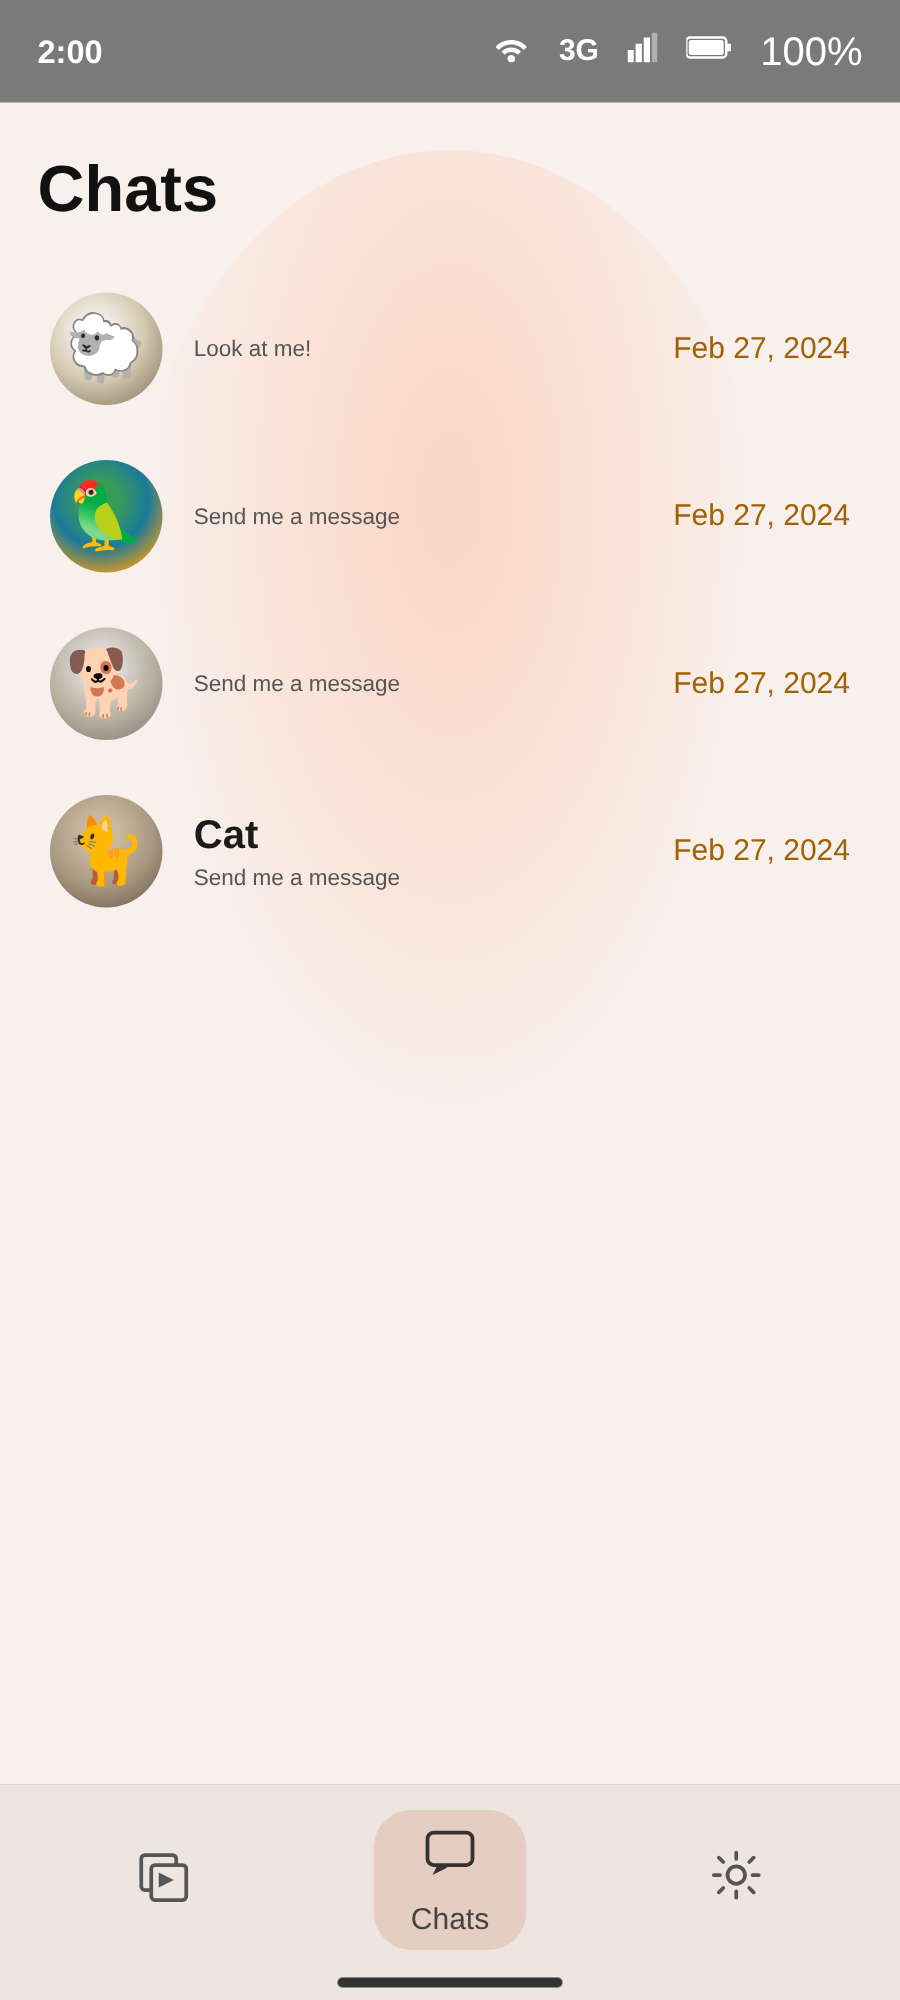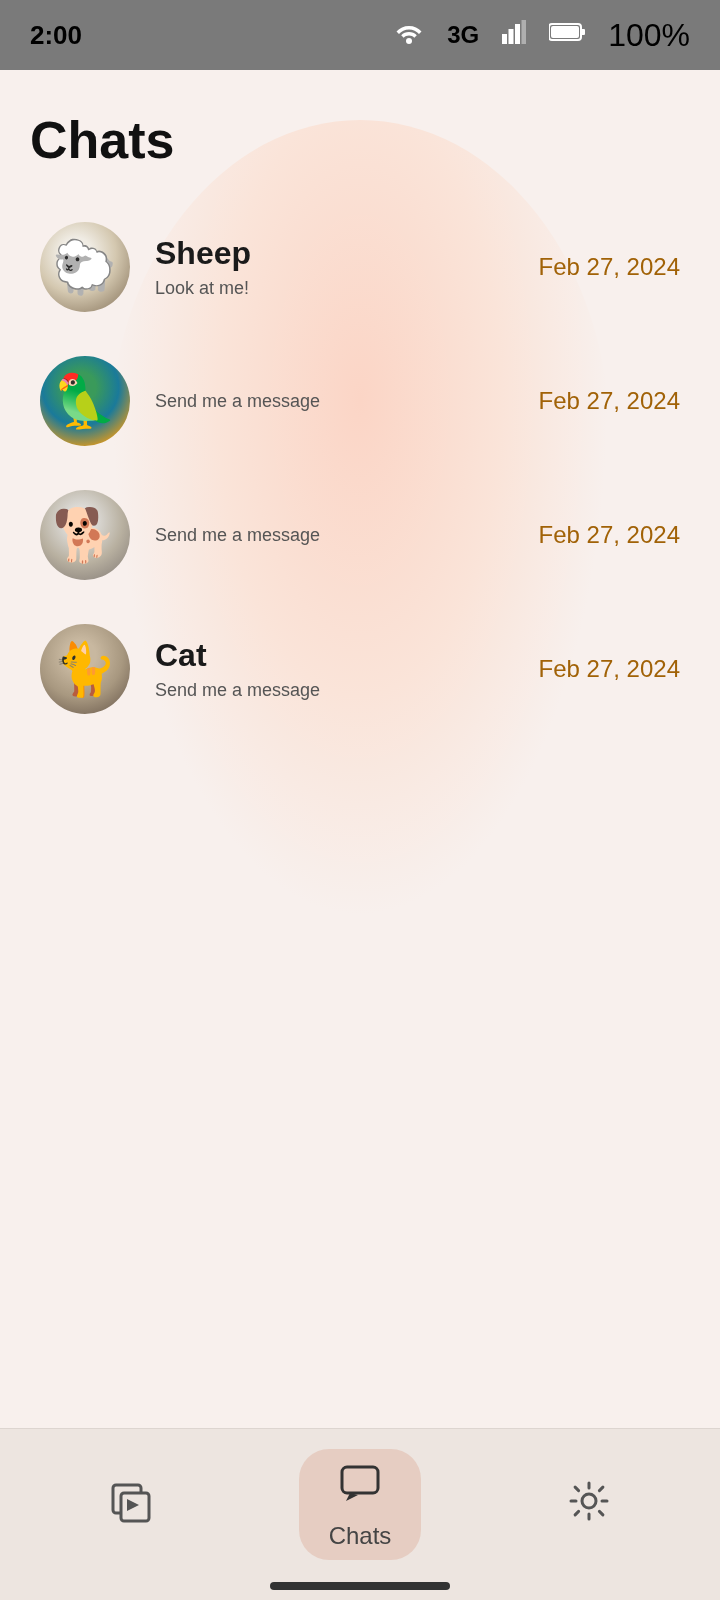--- a/index.html
+++ b/index.html
@@ -10,26 +10,26 @@
       min-height: 1600px;
       font-family: -apple-system, BlinkMacSystemFont, 'Segoe UI', sans-serif;
       background-color: #f8f0ed;
       position: relative;
       overflow-x: hidden;
     }
 
     
     .status-bar {
       background-color: #7a7a7a;
-      color: #000000;
+      color: #ffffff;
       display: flex;
       justify-content: space-between;
       align-items: center;
       padding: 0 30px;
-      height: 70px;
+      height: 82px;
       font-size: 26px;
       font-weight: 500;
     }
 
     .status-left {
       font-weight: 600;
     }
 
     .status-right {
       display: flex;
@@ -223,21 +223,20 @@
 <div class="main-content">
   <h1 class="page-title">Chats</h1>
 
   <div class="chat-list" id="chat-list">
 
   <div class="chat-item">
     <div class="avatar" style="background: radial-gradient(circle at 40% 35%, #f0ece4 20%, #d4c8b0 50%, #a09078 80%); font-size: 52px; line-height: 90px; text-align: center;">
       🐑
     </div>
     <div class="chat-info">
-      <div class="chat-name">Sheep</div>
       <div class="chat-preview">Look at me!</div>
     </div>
     <div class="chat-date">Feb 27, 2024</div>
   </div>
       <div class="chat-item">
     <div class="avatar" style="background: radial-gradient(circle at 45% 35%, #3a9a5a 20%, #1a7a9a 50%, #d89820 80%); font-size: 52px; line-height: 90px; text-align: center;">
       🦜
     </div>
     <div class="chat-info">
       <div class="chat-preview">Send me a message</div>

